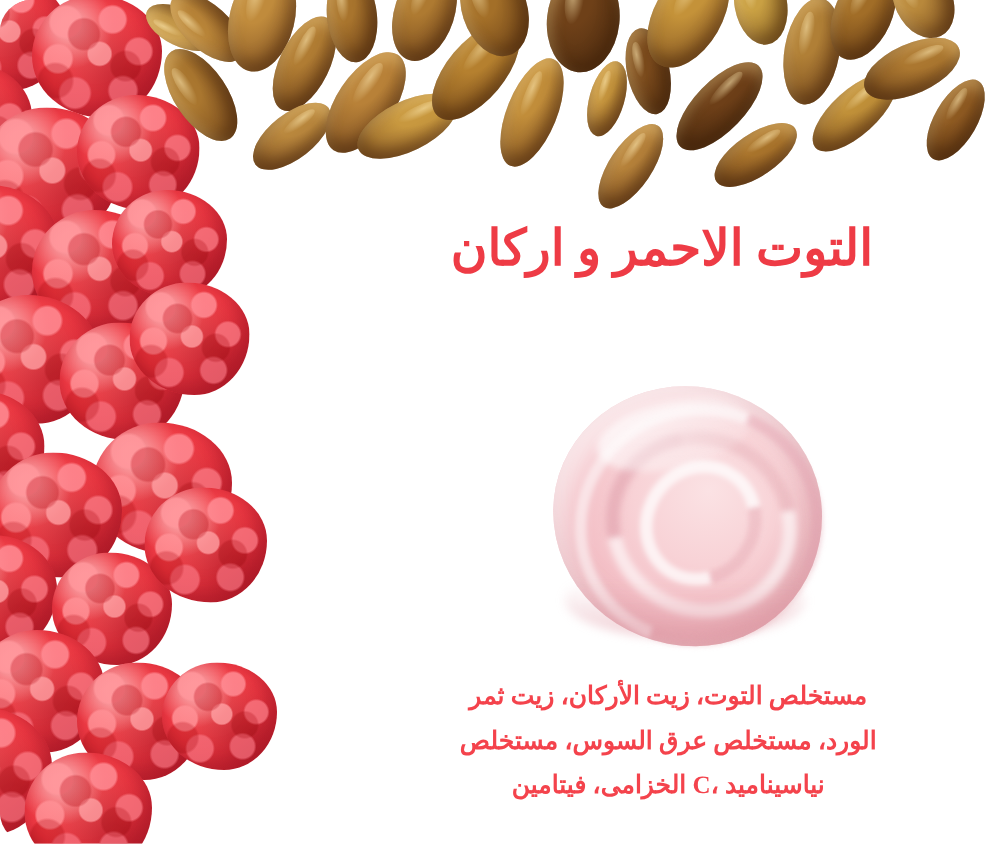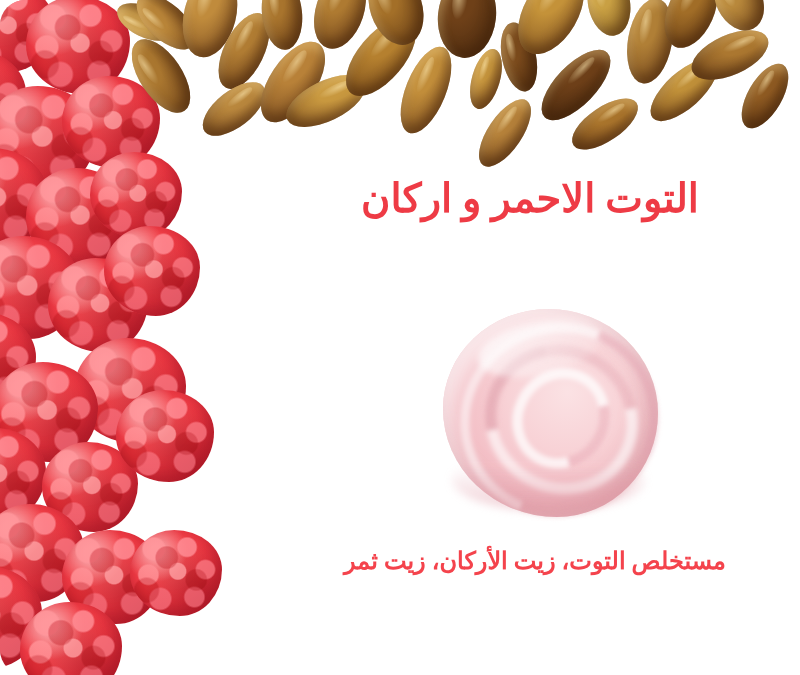--- a/index.html
+++ b/index.html
@@ -179,21 +179,21 @@
   }
 
   
   #ingredients {
     position: absolute;
     left: 300px;
     top: 540px;
     width: 470px;
     text-align: center;
     direction: rtl;
-    font-size: 24px;
+    font-size: 20px;
     line-height: 1.78;
     font-weight: 700;
     color: #f4434c;
   }
 </style>
 </head>
 <body>
 
 <div id="stage">
 
@@ -260,15 +260,17 @@
     <div class="cream-body"></div>
     <div class="cream-swirl swirl-a"></div>
     <div class="cream-swirl swirl-b"></div>
     <div class="cream-swirl swirl-c"></div>
     <div class="cream-gloss"></div>
     <div class="cream-rim"></div>
   </div>
 
   <div id="ingredients">
     <div>مستخلص التوت، زيت الأركان، زيت ثمر</div>
+    <div>الورد، مستخلص عرق السوس، مستخلص</div>
+    <div>نياسيناميد ،C الخزامى، فيتامين</div>
   </div>
 
 </div>
 
 </body></html>

